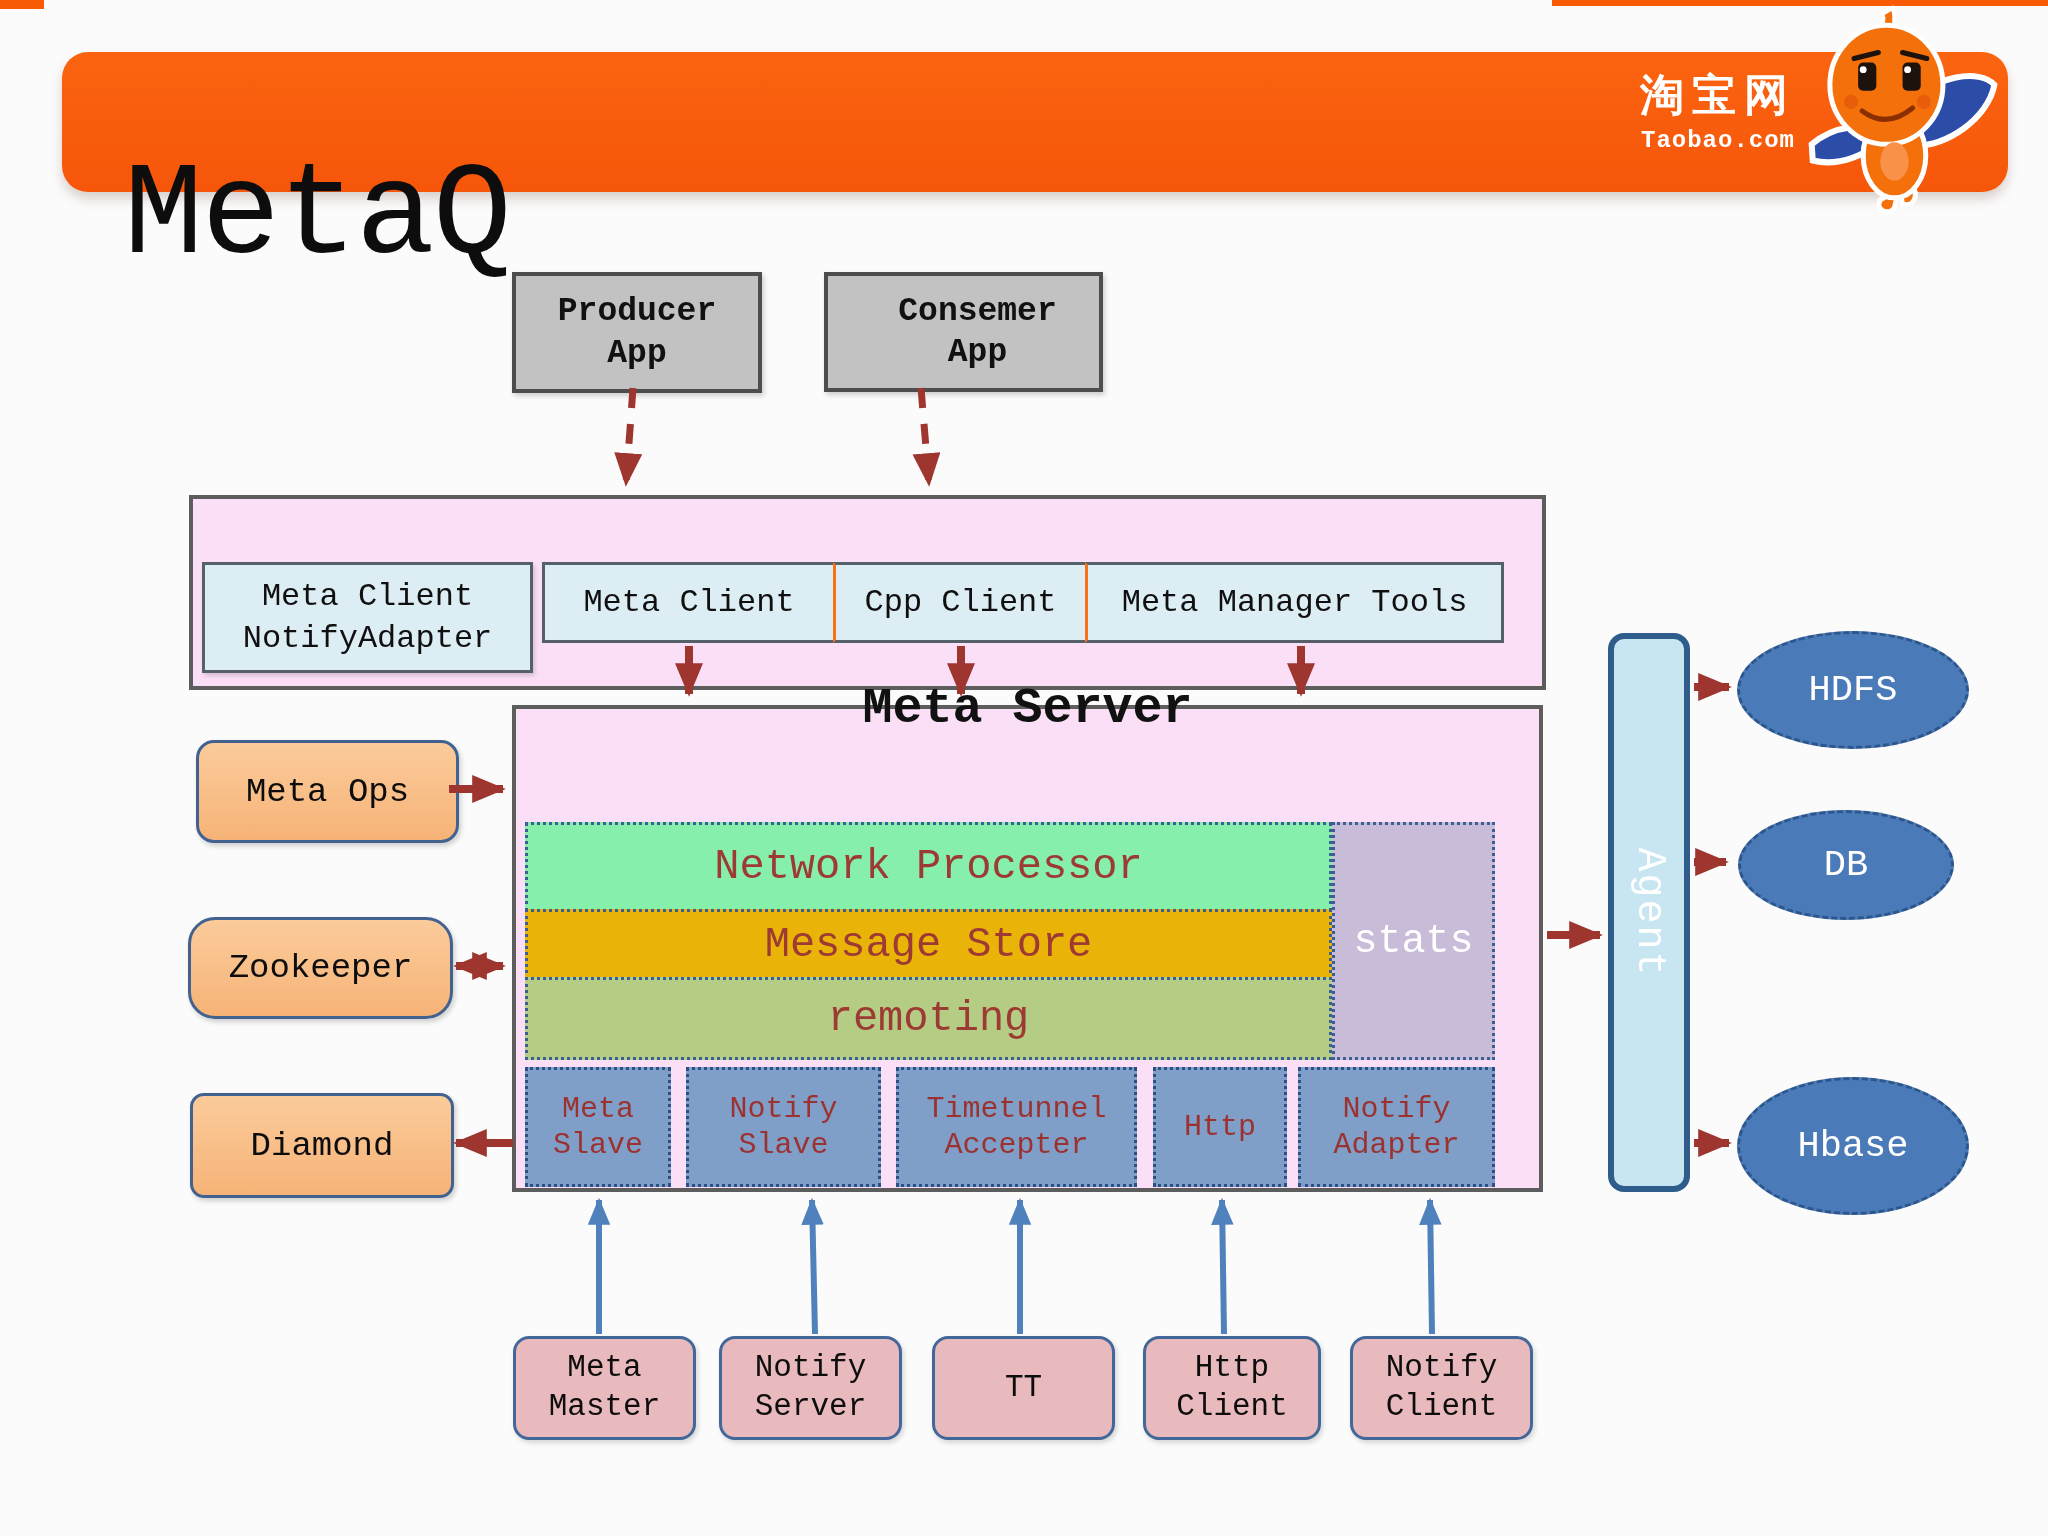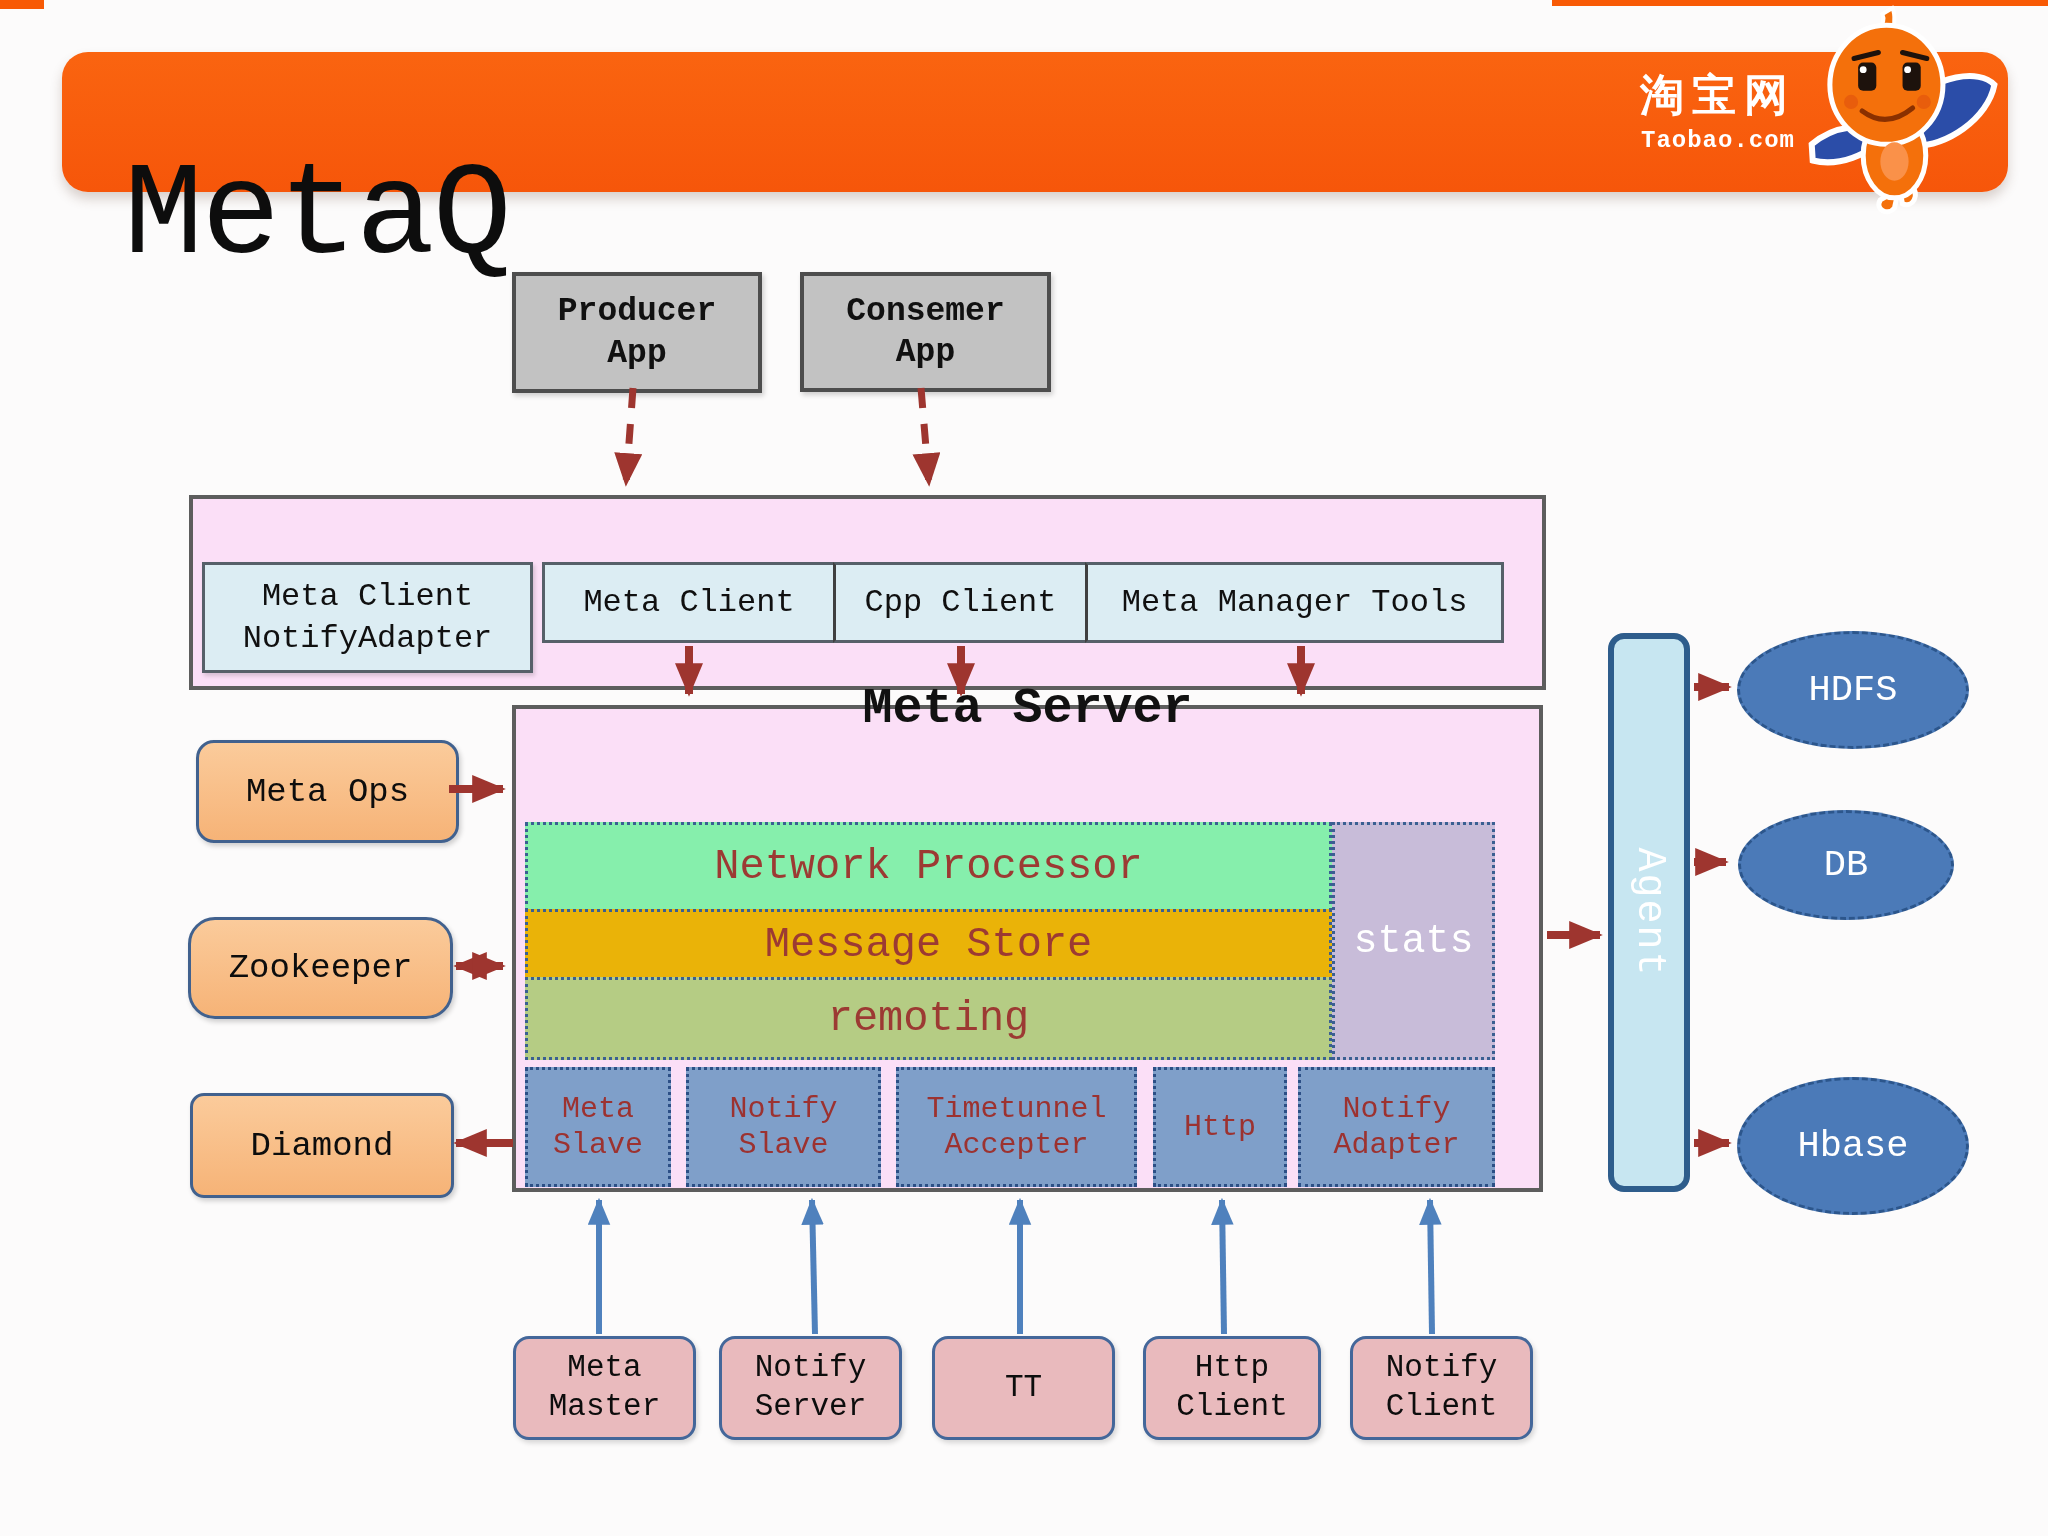--- a/index.html
+++ b/index.html
@@ -27,21 +27,21 @@
           box-shadow:2px 3px 5px rgba(0,0,0,.18);}
 
   
   .pinkbox{background:#fbdff7;border:4px solid #5d5d5d;}
 
   
   .cyanbox{background:#dcedf3;border:3px solid #566069;font-size:32px;color:#101010;box-shadow:2px 3px 4px rgba(0,0,0,.15);}
   #client-group{left:542px;top:562px;width:968px;height:81px;display:flex;}
   #client-group .cell{height:100%;box-sizing:border-box;background:#dcedf3;border:3px solid #566069;
                       display:flex;align-items:center;justify-content:center;font-size:32px;color:#101010;}
-  #client-group .cell+.cell{border-left:3px solid #404040;margin-left:-3px;}
+  #client-group .cell+.cell{border-left:3px solid #f97316;margin-left:-3px;}
 
   
   .band{left:525px;width:807px;box-sizing:border-box;border:3px dotted #3a5f92;
         font-size:42px;color:#9c3a33;}
   #stats{left:1332px;top:822px;width:163px;height:238px;background:#c8bcd9;border:3px dotted #3a5f92;
          box-sizing:border-box;color:#fff;font-size:40px;}
   .slot{top:1067px;height:120px;background:#7f9fc9;border:3px dotted #2c4f86;box-sizing:border-box;
         color:#9c3230;font-size:30px;line-height:1.2;}
 
   
@@ -94,21 +94,21 @@
     <path d="M132,56 L108,50" stroke="#1d120c" stroke-width="5" stroke-linecap="round"></path>
     <path d="M68,108 Q92,126 118,105" stroke="#8a3000" stroke-width="5" fill="none" stroke-linecap="round"></path>
     <circle cx="57" cy="99" r="7" fill="#e85d0c"></circle>
       <circle cx="129" cy="99" r="7" fill="#e85d0c"></circle>
   </svg>
 
   <div class="abs" id="title">MetaQ</div>
 
   <div class="abs center appbox pre" style="left:512px;top:272px;width:242px;height:113px;">Producer
 App</div>
-  <div class="abs center appbox pre" style="left:800px;top:272px;width:243px;height:112px;">Consemer
+  <div class="abs center appbox pre" style="left:824px;top:272px;width:243px;height:112px;padding-left:28px;">Consemer
 App</div>
 
   <div class="abs pinkbox" style="left:189px;top:495px;width:1357px;height:195px;box-sizing:border-box;"></div>
   <div class="abs center cyanbox pre" style="left:202px;top:562px;width:331px;height:111px;box-sizing:border-box;line-height:1.3;">Meta Client
 NotifyAdapter</div>
   <div class="abs" id="client-group">
     <div class="cell" style="width:294px;">Meta Client</div>
     <div class="cell" style="width:255px;">Cpp Client</div>
     <div class="cell" style="width:419px;">Meta Manager Tools</div>
   </div>

